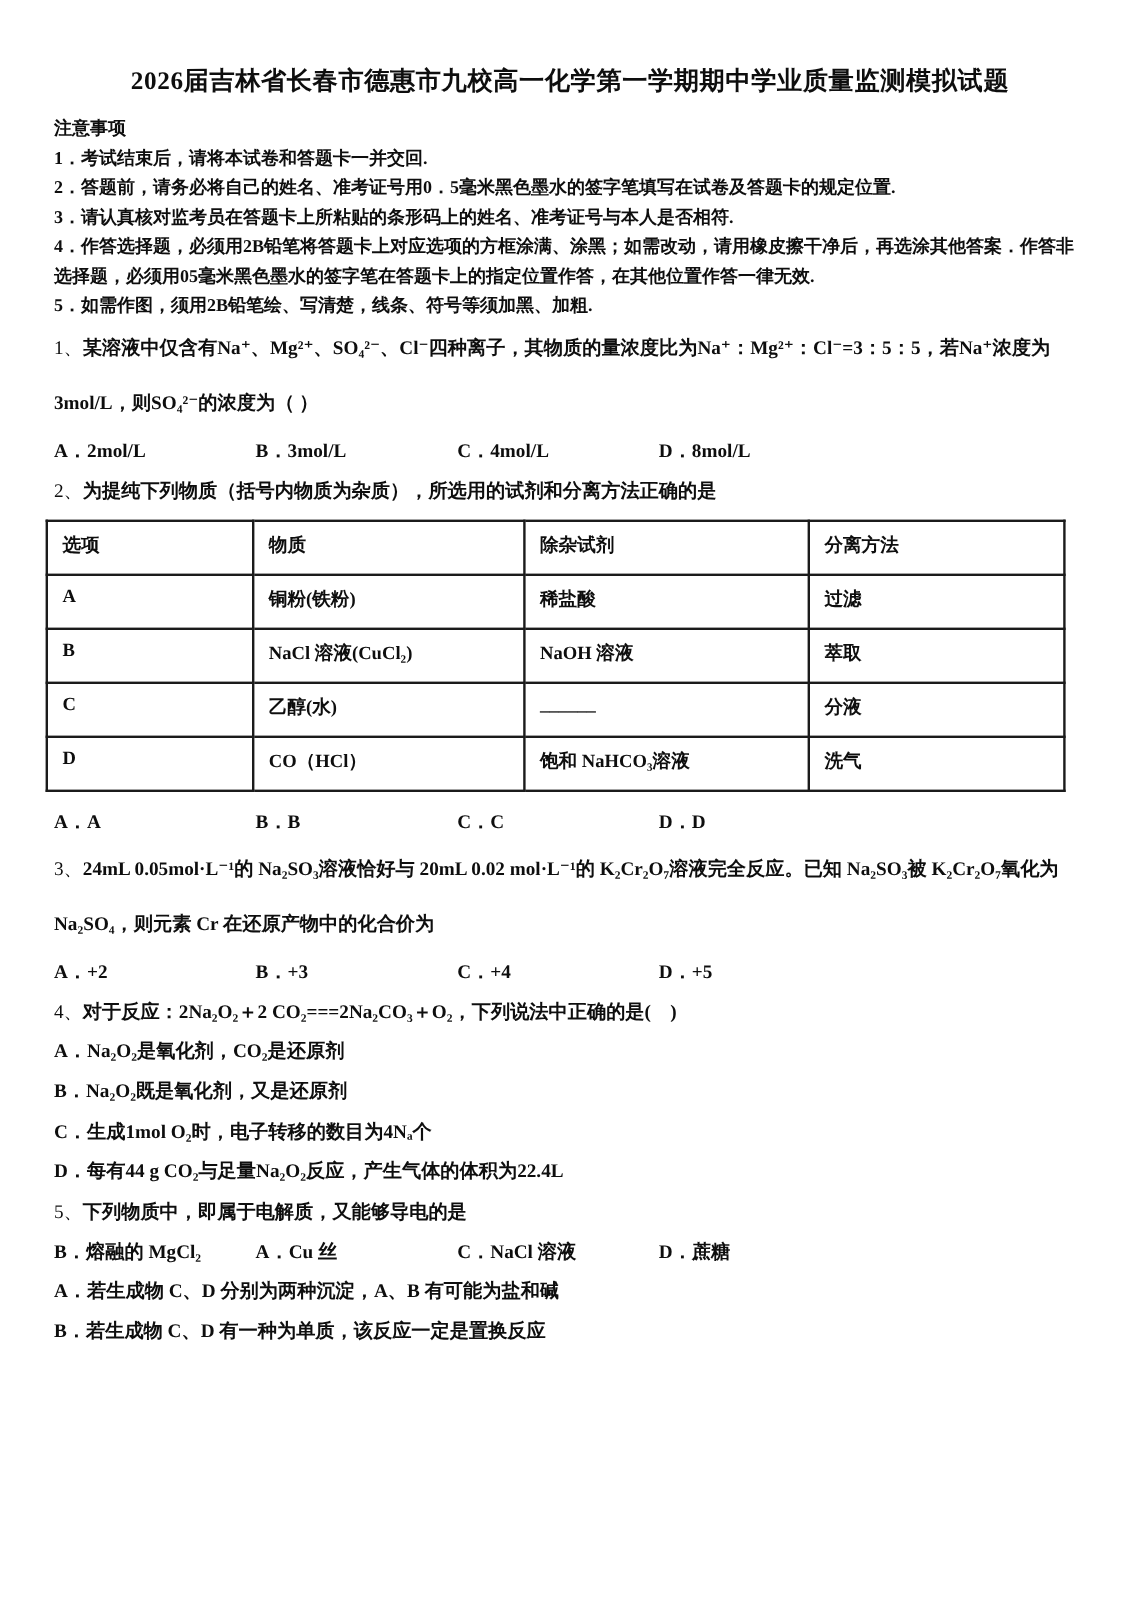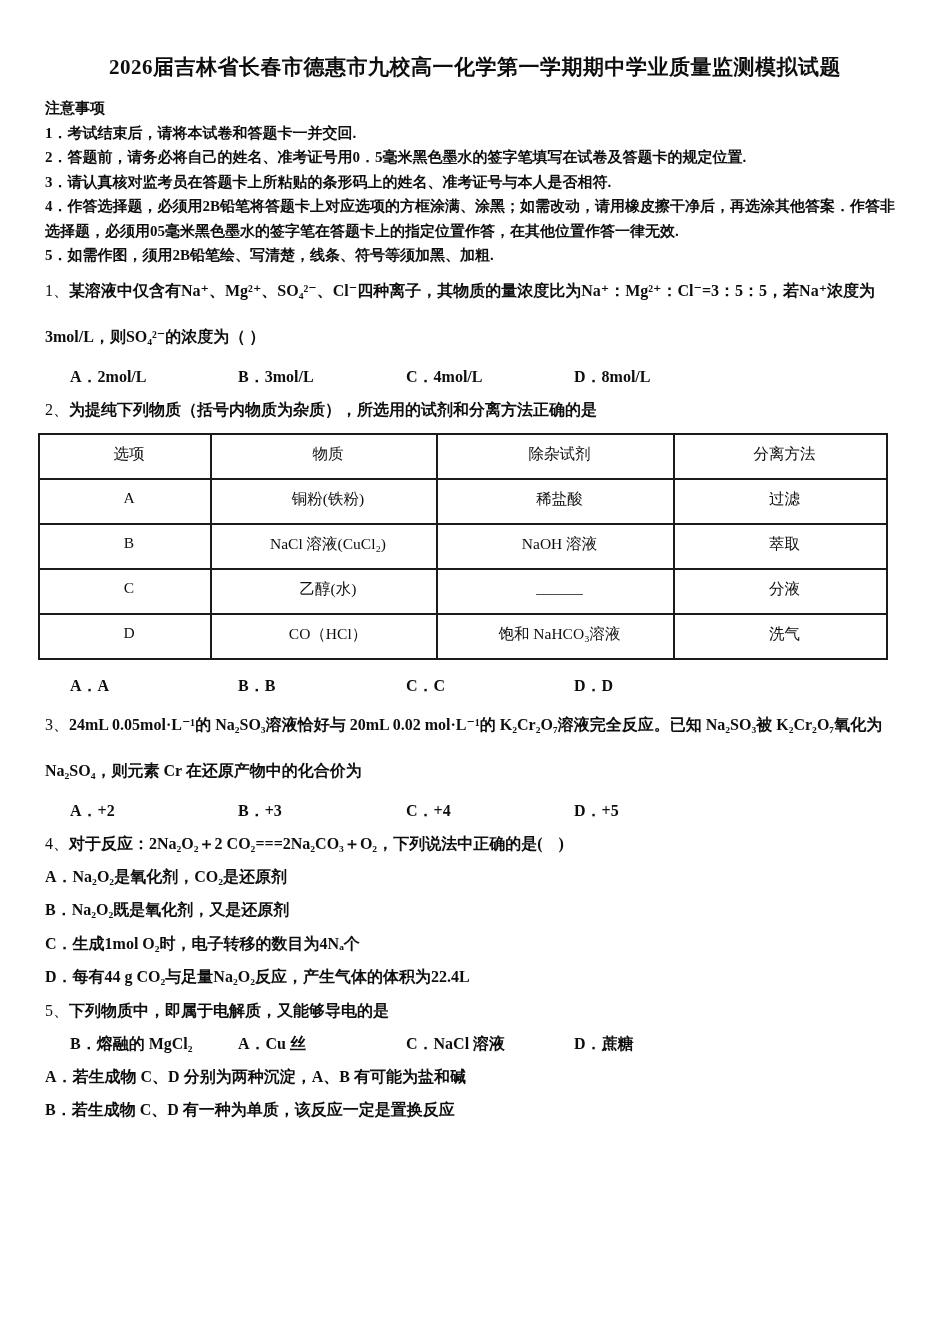--- a/index.html
+++ b/index.html
@@ -44,21 +44,20 @@
     margin: 0;
     font-size: 16px;
     line-height: 46px;
   }
   .qtext.tight { line-height: 33px; }
   .qnum { font-weight: 400; }
   .optrow {
     display: flex;
     font-size: 16px;
     line-height: 33px;
-    margin-left: 25px;
   }
   .optrow .opt { width: 168px; flex: 0 0 auto; }
   .optrow .opt:last-child { width: auto; }
   .optline {
     margin: 0;
     font-size: 16px;
     line-height: 33.5px;
   }
   table.purif {
     table-layout: fixed;
@@ -66,22 +65,22 @@
     width: 848px;
     margin: 7px 0 9px -7px;
   }
   table.purif td {
     border: 2px solid #1b1b1b;
     box-sizing: border-box;
     height: 45px;
     padding: 9px 4px 4px 12px;
     vertical-align: top;
     font-size: 15.5px;
-    font-weight: 400;
-    text-align: center;
+    font-weight: 700;
+    text-align: left;
   }
   .col-0 { width: 172px; }
   .col-1 { width: 226px; }
   .col-2 { width: 237px; }
   .col-3 { width: 213px; }
 </style>
 </head>
 <body>
 
 <div class="page">

